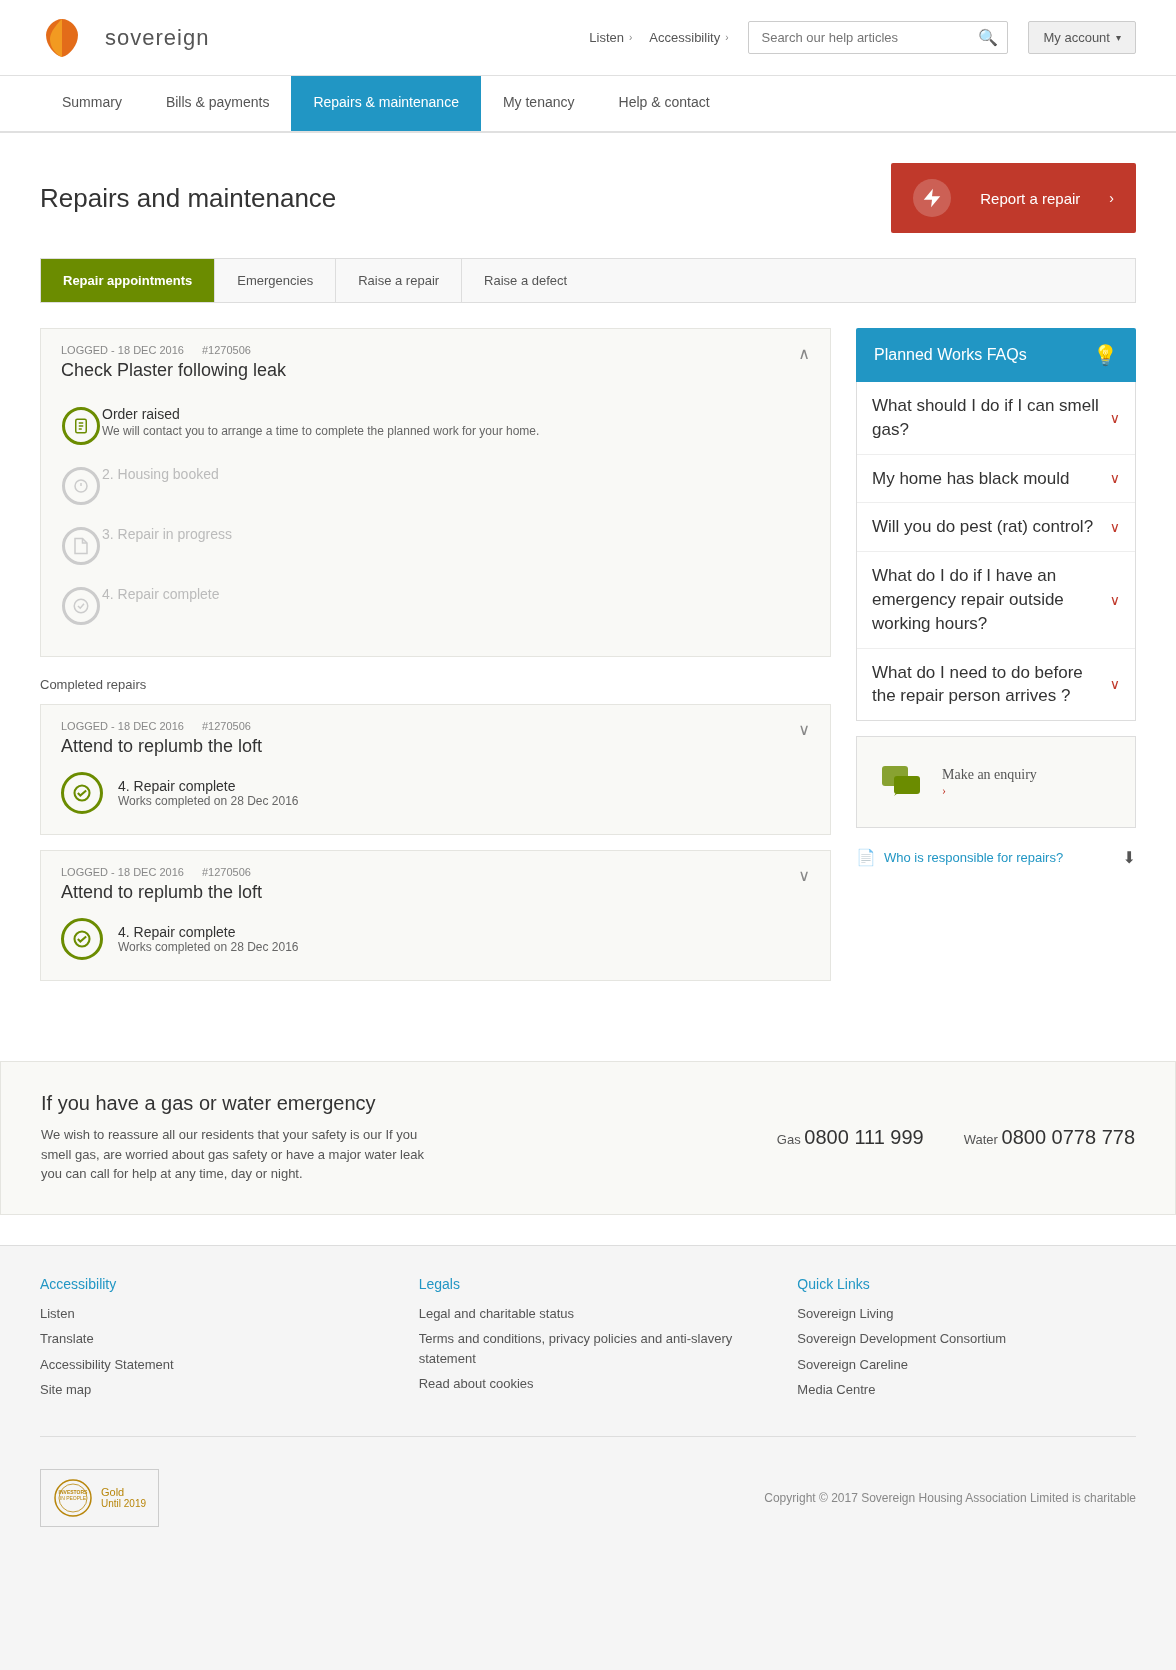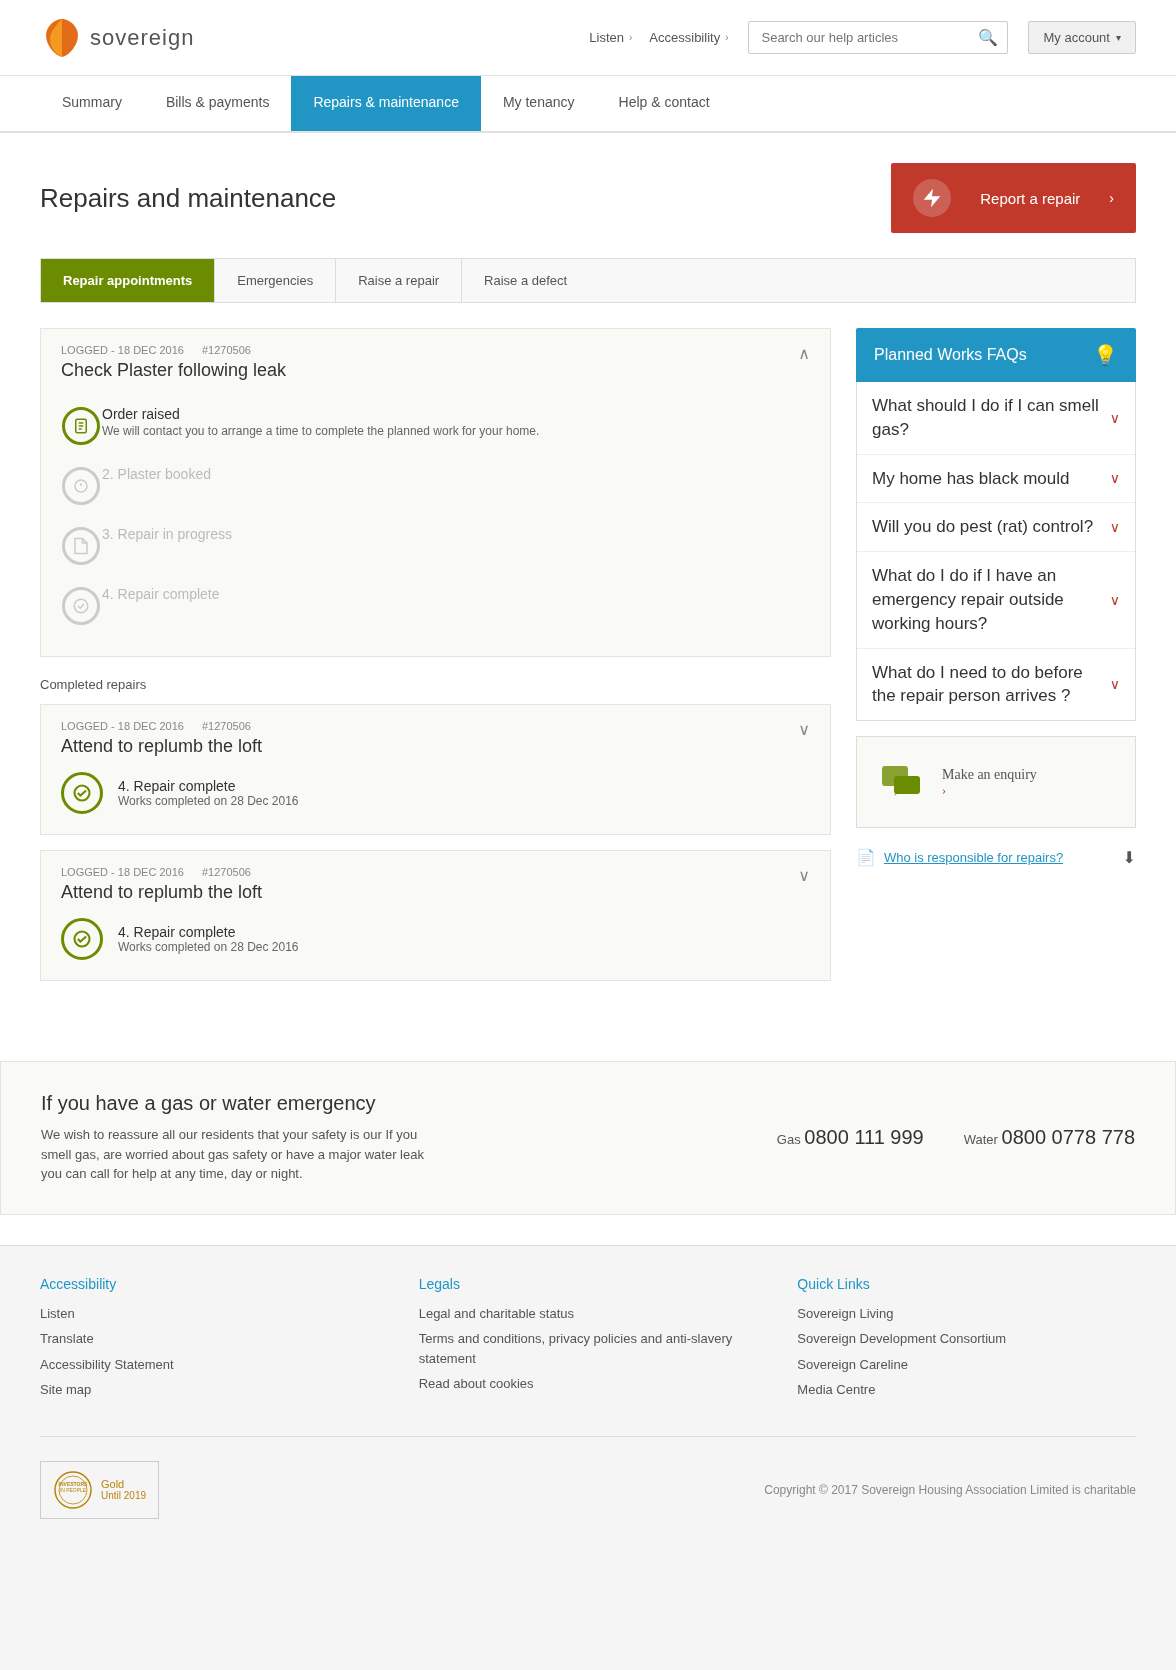--- a/index.html
+++ b/index.html
@@ -2,21 +2,21 @@
 <html><head>
   <meta charset="utf-8">
   <style>
     * { box-sizing: border-box; margin: 0; padding: 0; }
     body { font-family: Arial, sans-serif; background: #f5f5f5; font-size: 14px; color: #333; }
     
     .page-wrapper { max-width: 1176px; margin: 0 auto; background: #fff; }
     
     
     .header { background: #fff; padding: 15px 40px; display: flex; align-items: center; justify-content: space-between; border-bottom: 1px solid #e0e0e0; }
-    .logo-area { display: flex; align-items: center; gap: 5px; justify-content: space-between; }
+    .logo-area { display: flex; align-items: center; gap: 20px; justify-content: space-between; }
     .logo-icon { width: 45px; height: 45px; }
     .logo-text { font-size: 22px; color: #555; font-weight: 300; letter-spacing: 1px; }
     .header-right { display: flex; align-items: center; gap: 20px; }
     .header-links { display: flex; align-items: center; gap: 5px; font-size: 13px; color: #555; }
     .header-links a { color: #555; text-decoration: none; }
     .header-links .chevron { font-size: 10px; color: #888; }
     .search-area { position: relative; display: flex; align-items: center; }
     .search-input { border: 1px solid #ccc; padding: 8px 35px 8px 12px; width: 260px; font-size: 13px; color: #999; border-radius: 2px; }
     .search-icon { position: absolute; right: 10px; color: #e05c00; font-size: 16px; }
     .account-btn { display: flex; align-items: center; gap: 6px; background: #f0f0f0; border: 1px solid #ccc; padding: 8px 14px; font-size: 13px; color: #555; cursor: pointer; border-radius: 2px; }
@@ -82,39 +82,39 @@
     .faq-chevron { color: #c0392b; font-size: 14px; flex-shrink: 0; }
     
     
     .enquiry-box { border: 1px solid #ddd; background: #f9f9f6; margin-top: 15px; padding: 20px; display: flex; align-items: center; gap: 15px; cursor: pointer; font-family: Liberation Serif, serif; }
     .enquiry-icon { width: 50px; height: 50px; display: flex; align-items: center; justify-content: center; }
     .enquiry-text { font-size: 14px; color: #555; }
     .enquiry-link { display: flex; align-items: center; gap: 5px; color: #c0392b; font-size: 12px; }
     
     
     .responsibility-row { display: flex; align-items: center; justify-content: space-between; margin-top: 12px; padding: 8px 0; }
-    .responsibility-link { color: #2196c4; font-size: 13px; text-decoration: underline; cursor: pointer; display: flex; align-items: center; gap: 8px; }
+    .responsibility-link { color: #2196c4; font-size: 13px; cursor: pointer; display: flex; align-items: center; gap: 8px; }
     .download-icon { color: #555; font-size: 16px; }
     
     
     .emergency-section { background: #f9f9f6; border: 1px solid #e5e5e0; padding: 30px 40px; margin: 30px 0; }
     .emergency-title { font-size: 20px; font-weight: 400; color: #333; margin-bottom: 10px; }
     .emergency-desc { font-size: 13px; color: #555; line-height: 1.5; max-width: 400px; }
     .emergency-numbers { display: flex; align-items: center; gap: 40px; }
     .emergency-layout { display: flex; align-items: center; justify-content: space-between; }
     .emergency-number { font-size: 13px; color: #555; }
     .emergency-number strong { font-size: 20px; color: #333; font-weight: 400; }
     
     
     .footer { background: #f5f5f5; padding: 30px 40px; border-top: 1px solid #ddd; }
     .footer-cols { display: flex; gap: 40px; margin-bottom: 30px; }
     .footer-col { flex: 1; }
     .footer-col-title { color: #2196c4; font-size: 14px; font-weight: 500; margin-bottom: 12px; }
     .footer-link { display: block; color: #555; font-size: 13px; text-decoration: none; margin-bottom: 6px; line-height: 1.5; }
-    .footer-bottom { border-top: 1px solid #ddd; padding-top: 24px; display: flex; align-items: center; justify-content: space-between; }
+    .footer-bottom { border-top: 1px solid #ddd; padding-top: 32px; display: flex; align-items: center; justify-content: space-between; }
     .footer-logo-area { display: flex; align-items: center; gap: 15px; }
     .investors-logo { display: flex; align-items: center; gap: 8px; border: 1px solid #ccc; padding: 8px 12px; }
     .gold-text { font-size: 11px; color: #b8860b; }
     .social-icons { display: flex; gap: 10px; align-items: center; }
     .social-icon { width: 28px; height: 28px; background: #555; color: #fff; display: flex; align-items: center; justify-content: center; font-size: 12px; cursor: pointer; border-radius: 2px; }
     .copyright { font-size: 12px; color: #888; }
   </style>
 </head>
 <body>
 
@@ -214,21 +214,21 @@
               <li class="step-item inactive">
                 <div class="step-icon">
                   <div class="step-icon-circle inactive">
                     <svg width="18" height="18" viewBox="0 0 24 24" fill="none" stroke="#ccc" stroke-width="2">
                       <circle cx="12" cy="12" r="8"></circle>
                       <line x1="12" y1="8" x2="12" y2="12"></line>
                       <line x1="12" y1="16" x2="12" y2="16"></line>
                     </svg>
                   </div>
                 </div>
-                <div class="step-label">2. <span>Plaster booked</span></div>
+                <div class="step-label">2. <span>Housing booked</span></div>
               </li>
 
               <li class="step-item inactive">
                 <div class="step-icon">
                   <div class="step-icon-circle inactive">
                     <svg width="18" height="18" viewBox="0 0 24 24" fill="none" stroke="#ccc" stroke-width="2">
                       <path d="M14 2 L14 8 L20 8" stroke="#ccc"></path>
                       <path d="M14 2 L4 2 L4 22 L20 22 L20 8 Z" stroke="#ccc"></path>
                     </svg>
                   </div>

